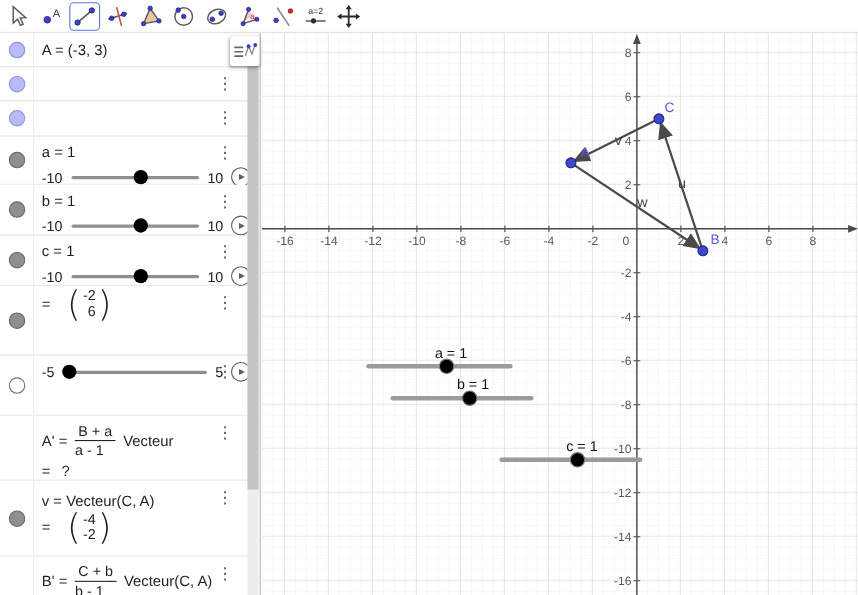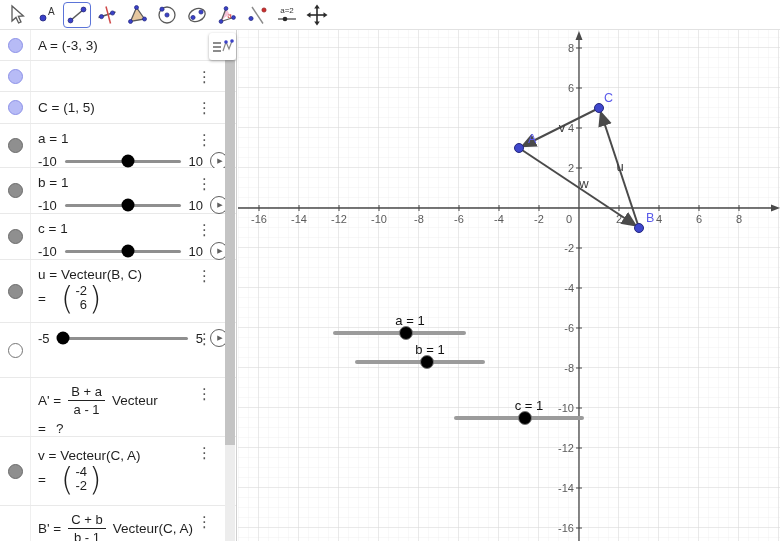--- a/index.html
+++ b/index.html
@@ -37,21 +37,21 @@
     padding-left:2px; margin-left:7px; background:#fff; }
   .kebab { position:absolute; top:8px; right:24px; color:#555; font-size:15px; line-height:15px;
     letter-spacing:0; cursor:pointer; }
   .vecline { display:flex; align-items:center; margin-top:1px; }
   .vec-eq { margin-right:15px; }
   .paren { font-size:32px; font-weight:200; color:#1f1f1f; line-height:30px;
     font-family:"DejaVu Sans",sans-serif; }
   .veccol { display:flex; flex-direction:column; align-items:flex-end; font-size:13px;
     line-height:14px; padding:0 2px; }
   .fracline { display:flex; align-items:center; gap:7px; padding-top:6px; font-size:13.5px; }
-  .frac { display:inline-flex; flex-direction:column; align-items:center; font-size:13px; }
+  .frac { display:inline-flex; flex-direction:column; align-items:flex-start; font-size:13px; }
   .frac .num { padding:0 3px 1px 3px; border-bottom:1px solid #222; }
   .frac .den { padding-top:1px; }
   .resline { margin-top:4px; font-size:13.5px; }
   .resline span { margin-right:10px; }
 
   
   #alg-toggle { position:absolute; left:209px; top:3px; width:27px; height:27px; background:#fff;
     border-radius:3px; box-shadow:0 1px 3px rgba(0,0,0,0.35); display:flex; align-items:center;
     justify-content:center; z-index:5; }
 
@@ -183,21 +183,20 @@
       <div class="marble-col">
           <span class="marble blue"></span>
         </div>
       <span class="kebab">⋮</span>
     </div>
 
     <div class="row" style="height:32px">
       <div class="marble-col">
           <span class="marble blue"></span>
         </div>
-      <div class="content"><span class="expr">C = (1, 5)</span></div>
       <span class="kebab">⋮</span>
     </div>
 
     <div class="row" style="height:44px">
       <div class="marble-col">
           <span class="marble gray"></span>
         </div>
       <div class="content">
         <div class="line1">a = 1</div>
         <div class="sliderline">
@@ -246,21 +245,20 @@
         </div>
       </div>
       <span class="kebab">⋮</span>
     </div>
 
     <div class="row" style="height:63px">
       <div class="marble-col">
           <span class="marble gray"></span>
         </div>
       <div class="content">
-        <div class="line1">u = Vecteur(B, C)</div>
         <div class="vecline">
           <span class="vec-eq">=</span>
           <span class="paren">(</span>
           <span class="veccol">
             <span>-2</span>
             <span>6</span>
           </span>
           <span class="paren">)</span>
         </div>
       </div>

